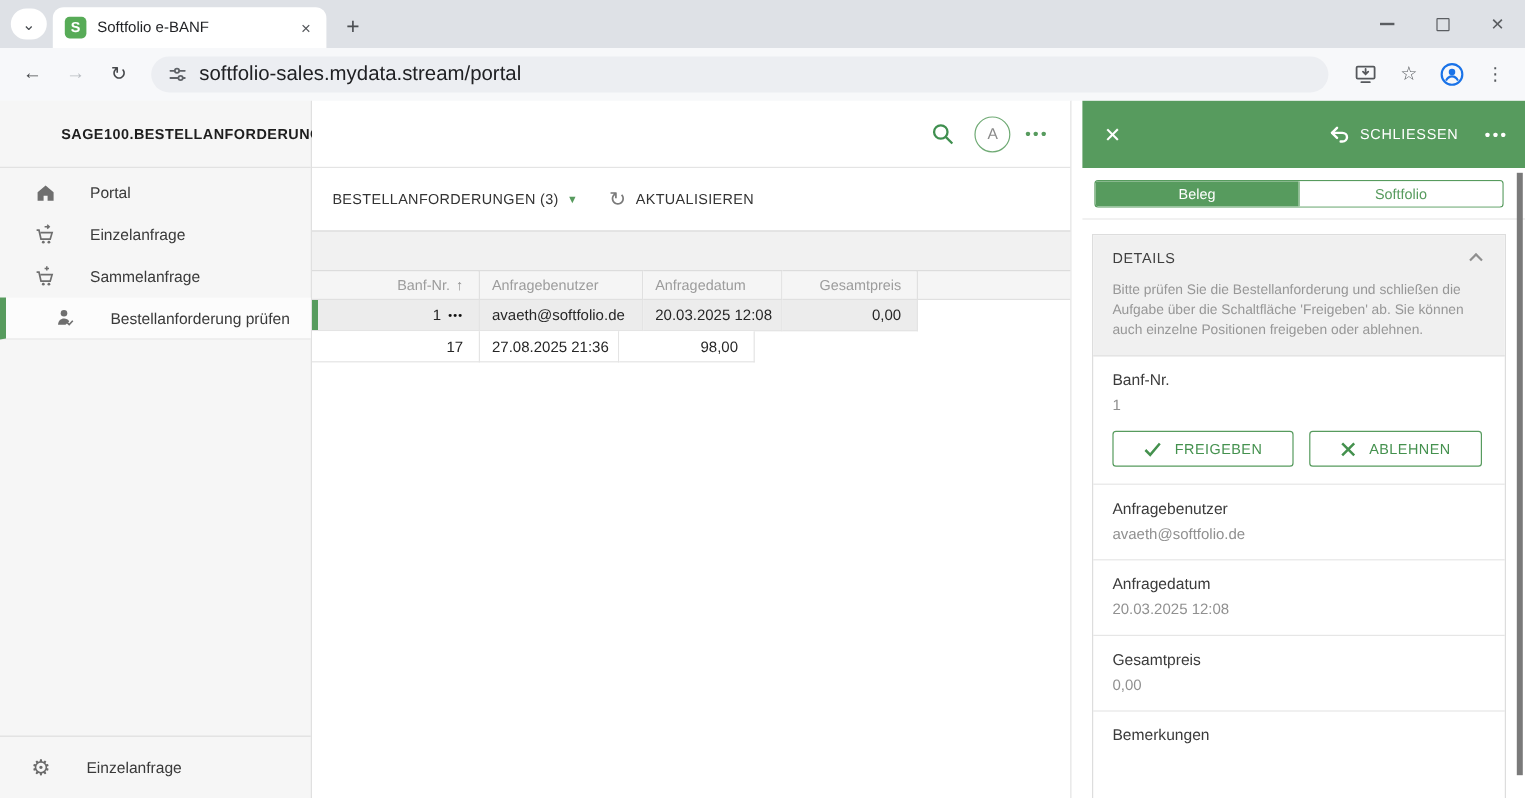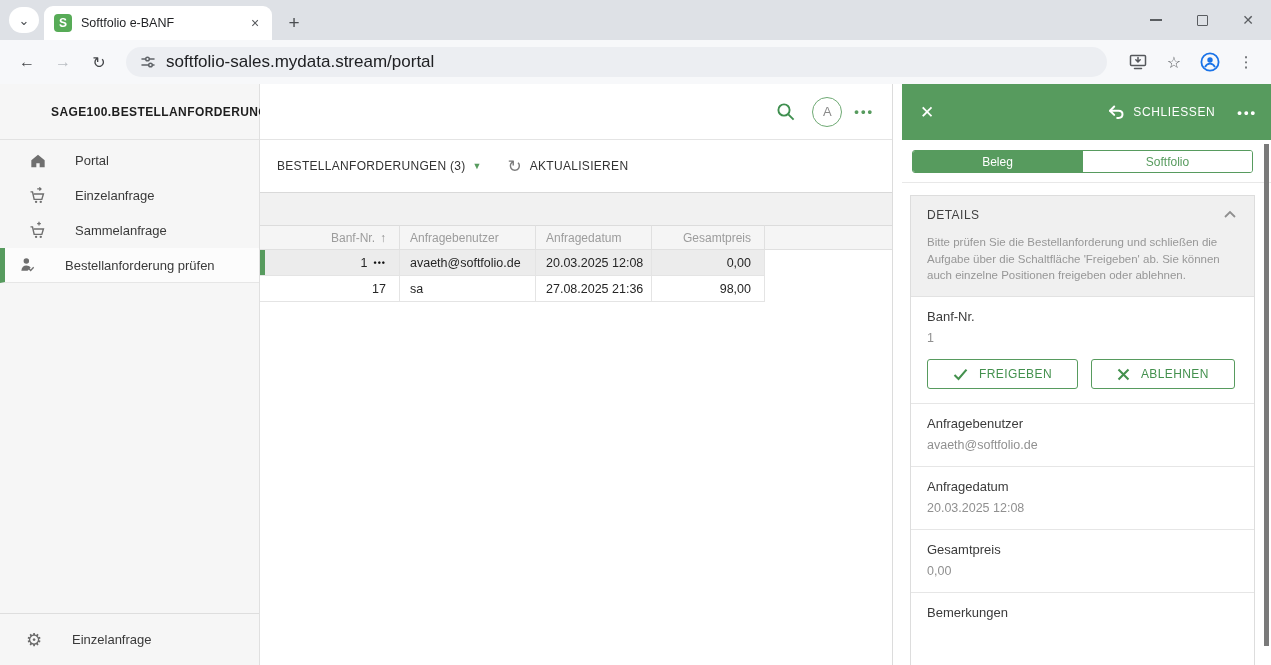--- a/index.html
+++ b/index.html
@@ -49,21 +49,21 @@
     display:flex; flex-direction:column; }
   .sidebar-header { height:56px; flex:none; display:flex; align-items:center; padding-left:28px;
     border-bottom:1px solid #e2e2e2; }
   .hamburger { width:24px; display:flex; flex-direction:column; gap:4.5px; cursor:pointer; }
   .hamburger span { display:block; height:2.5px; background:#3a3a3a; border-radius:1px; }
   .sidebar-title { margin-left:23px; font-size:12px; font-weight:bold; color:#1e1e1e; letter-spacing:.4px; }
   .side-items { flex:1; padding-top:3px; }
   .side-item { height:35px; display:flex; align-items:center; padding-left:28px; cursor:pointer; color:#3a3a3a; }
   .side-item .s-icon { width:22px; color:#6f6f6f; display:flex; align-items:center; flex:none; }
   .side-item .s-label { margin-left:25px; font-size:13px; }
-  .side-item.selected { background:#fcfcfc; border-left:5px solid #579b5e; padding-left:13px;
+  .side-item.selected { background:#fcfcfc; border-left:5px solid #579b5e; padding-left:40px;
     border-bottom:1px solid #e6e6e6; }
   .side-settings { height:52px; flex:none; border-top:1px solid #dedede; display:flex; align-items:center;
     padding-left:26px; cursor:pointer; color:#3a3a3a; }
   .side-settings .s-icon { width:24px; color:#6b6b6b; font-size:18px; display:flex; align-items:center; }
   .side-settings .s-label { margin-left:22px; font-size:13px; }
 
   
   .main { width:633px; flex:none; background:#fff; border-right:1px solid #dcdcdc; display:flex; flex-direction:column; }
   .main-appbar { height:56px; flex:none; border-bottom:1px solid #e4e4e4; display:flex; align-items:center;
     justify-content:flex-end; padding-right:14px; }
@@ -324,23 +324,20 @@
             </div>
           <div class="cell td c4">
               <span>0,00</span>
             </div>
           <div class="cell cf"></div>
         </div>
 
         <div class="tr td-row">
           <div class="cell td c1">
               <span>17</span>
-            </div>
-          <div class="cell td c2">
-              <span>sa</span>
             </div>
           <div class="cell td c3">
               <span>27.08.2025 21:36</span>
             </div>
           <div class="cell td c4">
               <span>98,00</span>
             </div>
           <div class="cell cf"></div>
         </div>
       </div>

